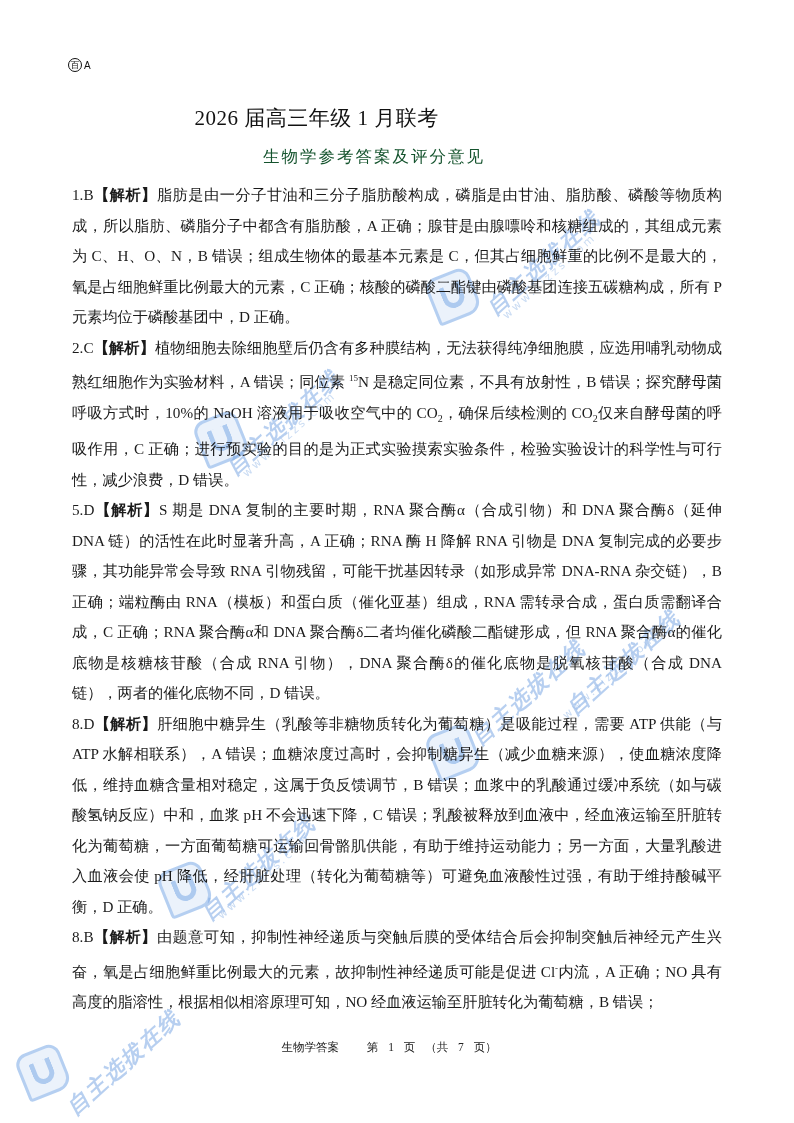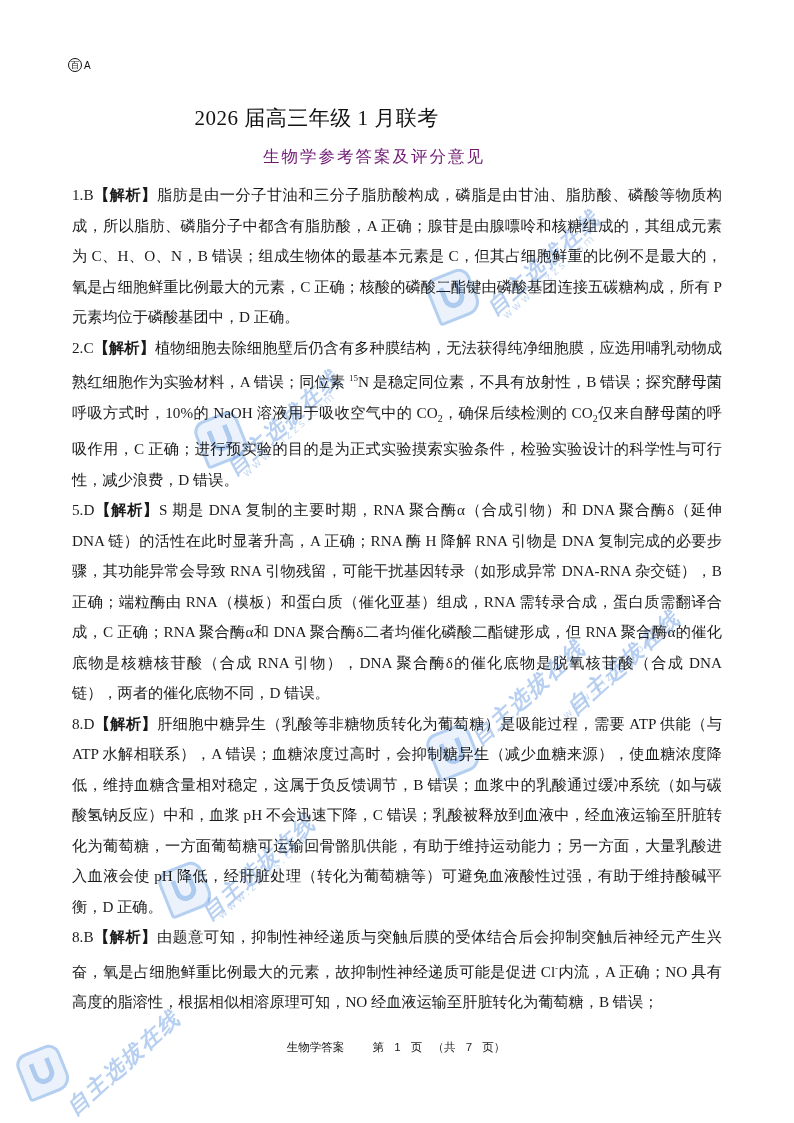--- a/index.html
+++ b/index.html
@@ -48,21 +48,21 @@
       color: #111;
       letter-spacing: 0.5px;
     }
     .subtitle {
       position: absolute;
       left: 0;
       width: 748px;
       top: 146px;
       text-align: center;
       font-size: 16.5px;
-      color: #701a75;
+      color: #14532d;
       letter-spacing: 2px;
     }
     .content {
       position: absolute;
       left: 72px;
       top: 180px;
       width: 650px;
       font-family: "Liberation Serif", "DejaVu Serif", serif;
       font-size: 15.2px;
       line-height: 30.5px;
@@ -70,25 +70,25 @@
       text-justify: inter-character;
     }
     .para {
       margin: 0;
       text-align: justify;
     }
     .para .qnum { font-family: "Liberation Serif", serif; }
     .para .bracket { font-weight: bold; }
     .footer {
       position: absolute;
-      left: 11px;
+      left: 4px;
       width: 770px;
       top: 1040px;
       text-align: center;
-      font-family: Liberation Sans, sans-serif;
+      font-family: Liberation Serif, serif;
       font-size: 11.5px;
       color: #222;
       word-spacing: 3px;
     }
     .footer span { margin: 0 2px; }
     .footer .gap { display: inline-block; width: 14px; }
     
     .wm {
       position: absolute;
       pointer-events: none;

